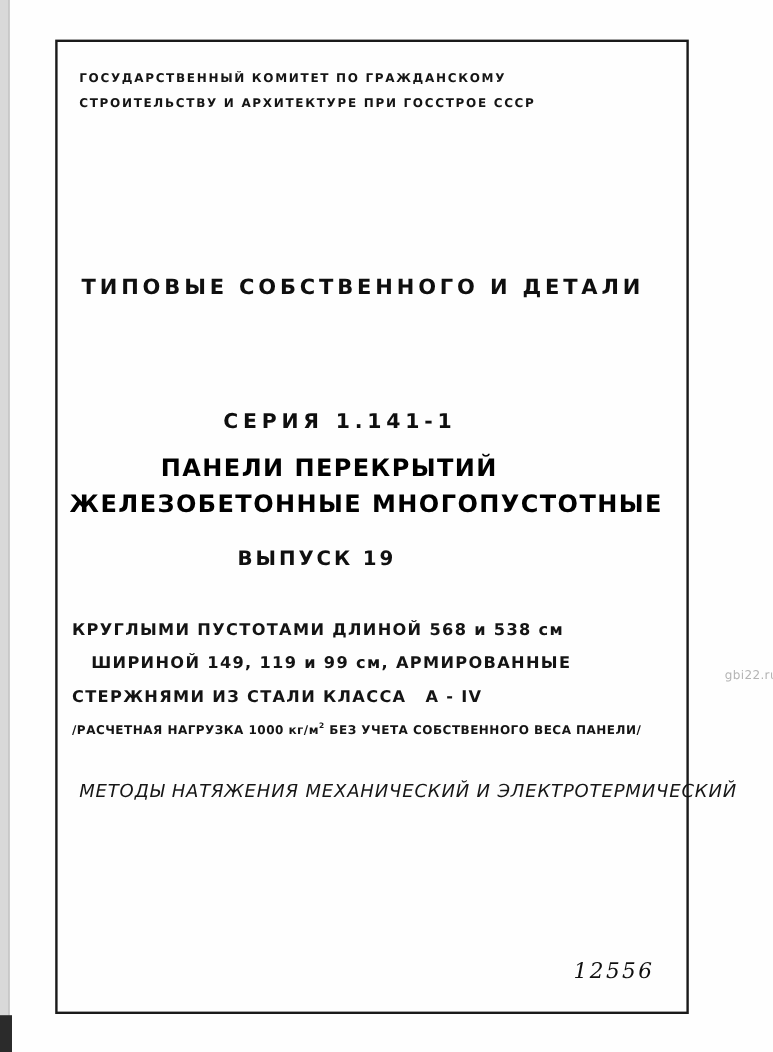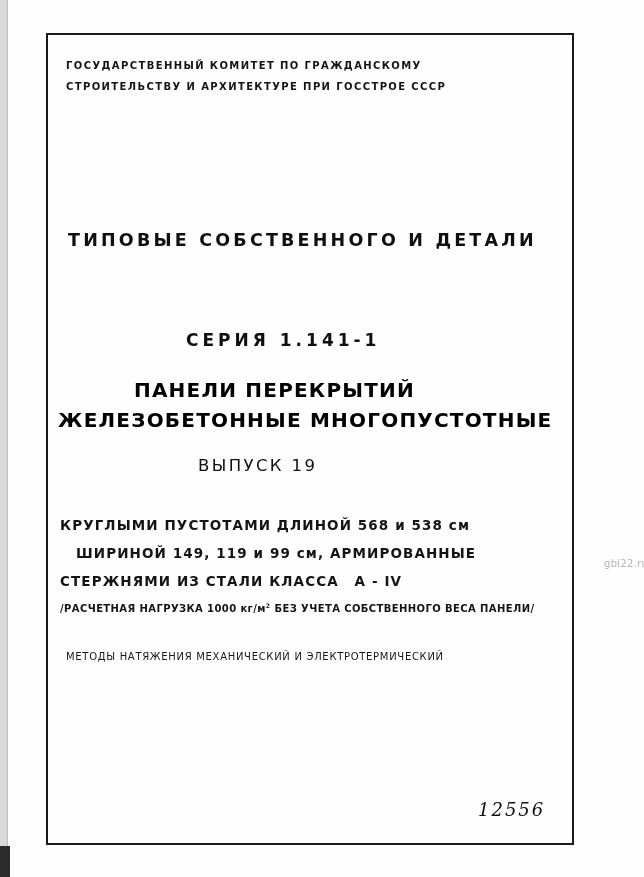--- a/index.html
+++ b/index.html
@@ -75,35 +75,36 @@
     font-weight: 700;
     color: #0f0f0f;
   }
 
   .series {
     font-family: "DejaVu Sans", sans-serif;
     font-size: 17px;
     letter-spacing: 4px;
     font-weight: 700;
     color: #0f0f0f;
+    margin-top: 12px;
   }
 
   .bold-big {
     font-family: "DejaVu Sans", sans-serif;
     font-size: 20px;
     letter-spacing: 1.2px;
     font-weight: 800;
     color: #000000;
   }
 
   .issue {
     font-family: "DejaVu Sans", sans-serif;
     font-size: 16.5px;
     letter-spacing: 2.4px;
-    font-weight: 400;
+    font-weight: 700;
     color: #101010;
   }
 
   .spec {
     font-family: "DejaVu Sans", sans-serif;
     font-size: 13.5px;
     letter-spacing: 1.1px;
     font-weight: 600;
     color: #141414;
   }
@@ -111,24 +112,25 @@
   .note {
     font-family: "DejaVu Sans", sans-serif;
     font-size: 10px;
     letter-spacing: 0.4px;
     font-weight: 600;
     color: #151515;
   }
 
   .methods {
     font-family: "DejaVu Sans", sans-serif;
-    font-size: 10px;
+    font-size: 15px;
     letter-spacing: 0.7px;
     font-weight: 500;
     color: #161616;
+    font-style: italic;
   }
 
   .code {
     font-family: "DejaVu Serif", serif;
     font-size: 18px;
     letter-spacing: 2px;
     font-style: italic;
     color: #101010;
   }
 

